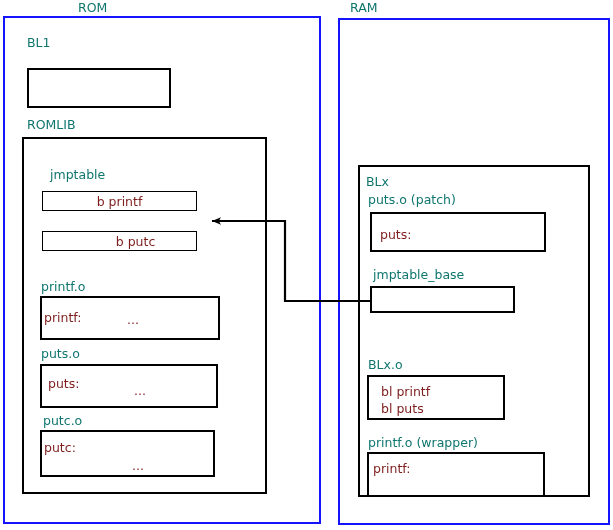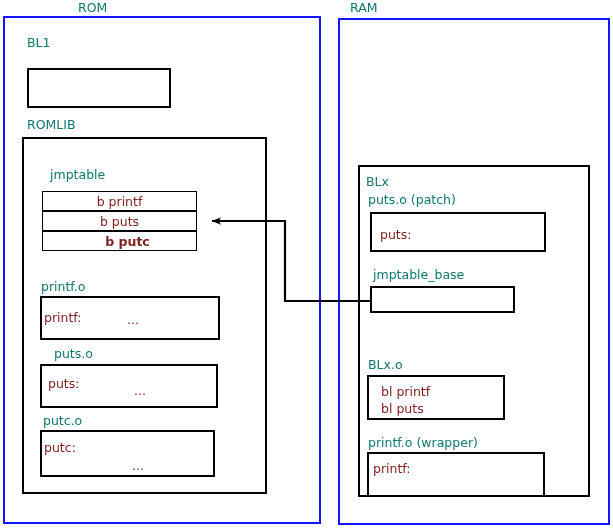--- a/index.html
+++ b/index.html
@@ -27,34 +27,31 @@
   </div>
 
   <div class="lbl" style="left:27px;top:119px;">ROMLIB</div>
   <div class="blkbox" style="left:22px;top:137px;width:245px;height:357px;"></div>
 
   <div class="lbl" style="left:50px;top:169px;">jmptable</div>
 
   <div class="thinbox" style="left:42px;top:191px;width:155px;height:20px;">
     <span class="rowtxt ctr" style="left:0;top:4px;">b printf</span>
   </div>
-  <div class="thinbox" style="left:42px;top:211px;width:155px;height:20px;">
-    <span class="rowtxt ctr" style="left:0;top:4px;">b puts</span>
-  </div>
   <div class="thinbox" style="left:42px;top:231px;width:155px;height:20px;">
-    <span class="rowtxt ctr" style="left:8px;top:4px;font-weight:bold;">b putc</span>
+    <span class="rowtxt ctr" style="left:16px;top:4px;">b putc</span>
   </div>
 
   <div class="lbl" style="left:41px;top:281px;text-align:center;">printf.o</div>
   <div class="blkbox" style="left:40px;top:296px;width:180px;height:44px;">
     <span class="rowtxt" style="left:2px;top:14px;">printf:</span>
     <span class="rowtxt" style="left:85px;top:16px;">...</span>
   </div>
 
-  <div class="lbl" style="left:54px;top:348px;">puts.o</div>
+  <div class="lbl" style="left:41px;top:348px;">puts.o</div>
   <div class="blkbox" style="left:40px;top:364px;width:178px;height:44px;">
     <span class="rowtxt" style="left:6px;top:12px;">puts:</span>
     <span class="rowtxt" style="left:92px;top:19px;">...</span>
   </div>
 
   <div class="lbl" style="left:43px;top:415px;">putc.o</div>
   <div class="blkbox" style="left:40px;top:430px;width:175px;height:47px;">
     <span class="rowtxt" style="left:2px;top:10px;">putc:</span>
     <span class="rowtxt" style="left:90px;top:28px;">...</span>
   </div>

